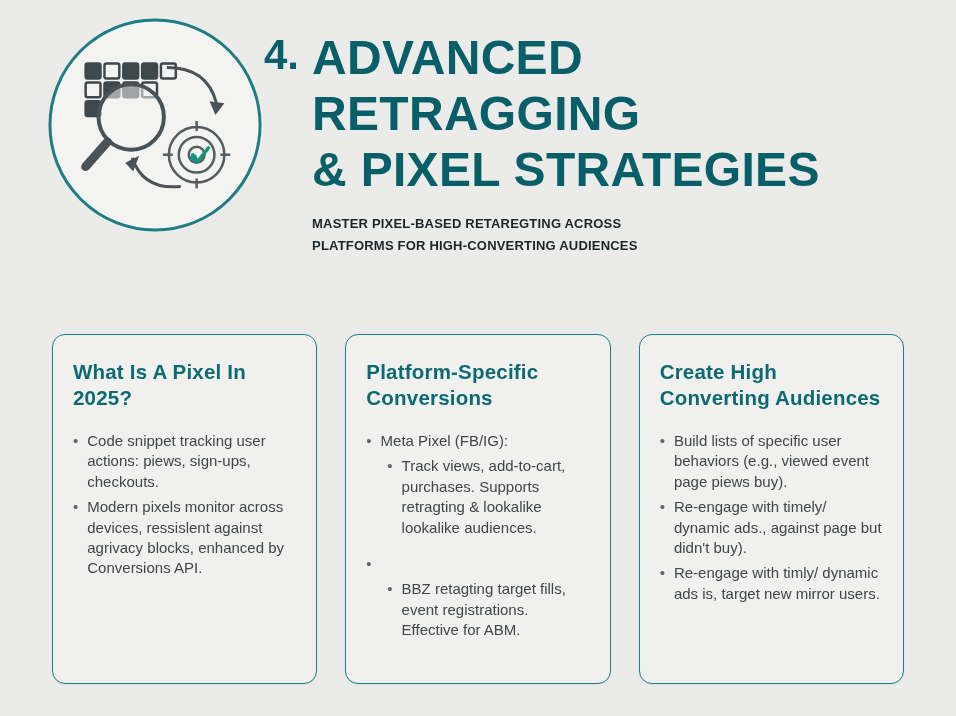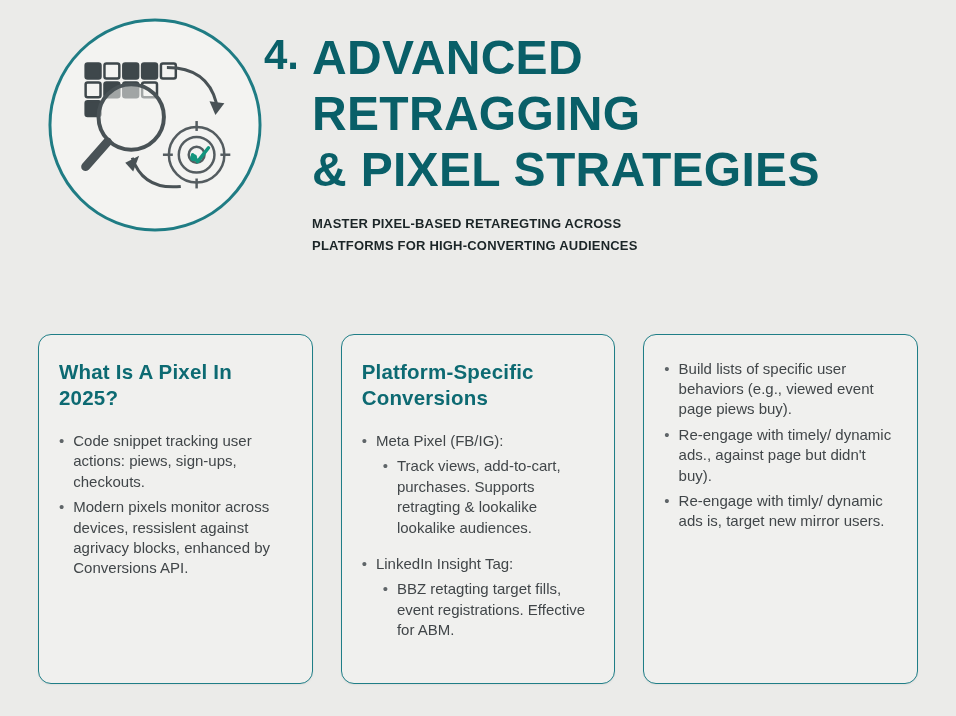--- a/index.html
+++ b/index.html
@@ -22,21 +22,21 @@
   .title {
     font-size:48px; font-weight:800; color:#095f68;
     line-height:1.17; letter-spacing:0.3px; white-space:pre-line;
   }
   .subtitle {
     margin-top:15px; font-size:13px; font-weight:700;
     color:#1b2527; line-height:1.62; letter-spacing:0.2px;
     white-space:pre-line;
   }
 
-  .cards { display:flex; gap:28px; padding:0 38px; margin-top:78px; }
+  .cards { display:flex; gap:28px; padding:0 52px; margin-top:78px; }
   .card {
     flex:1; height:350px;
     background:#f0f0ee;
     border:1.6px solid #1f7e87;
     border-radius:13px;
     padding:24px 20px 18px 20px;
     box-shadow:0 1px 2px rgba(0,0,0,0.05);
   }
   .card-title {
     font-size:20.5px; font-weight:700; color:#0d6a72;
@@ -134,30 +134,31 @@
           <li class="bullet">
             <span class="dot">•</span>
             <span class="btxt">Meta Pixel (FB/IG):</span>
           </li>
           <li class="bullet sub">
             <span class="dot">•</span>
             <span class="btxt">Track views, add-to-cart, purchases. Supports retragting &amp; lookalike lookalike audiences.</span>
           </li>
           <li class="bullet gap">
             <span class="dot">•</span>
-            <span class="btxt">LinkedIn Insight Tag:</span>
           </li>
           <li class="bullet sub">
             <span class="dot">•</span>
             <span class="btxt">BBZ retagting target fills, event registrations. Effective for ABM.</span>
           </li>
         </ul>
     </section>
 
     <section class="card">
+      <h2 class="card-title">Create High
+Converting Audiences</h2>
       <ul class="bullets">
           <li class="bullet">
             <span class="dot">•</span>
             <span class="btxt">Build lists of specific user behaviors (e.g., viewed event page piews buy).</span>
           </li>
           <li class="bullet">
             <span class="dot">•</span>
             <span class="btxt">Re-engage with timely/ dynamic ads., against page but didn't buy).</span>
           </li>
           <li class="bullet">

